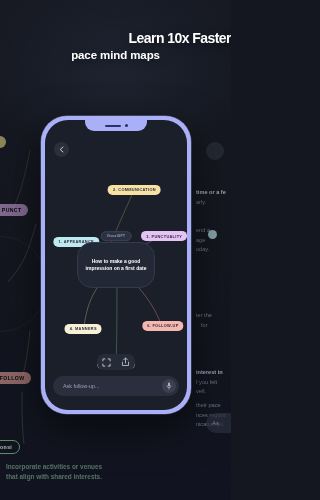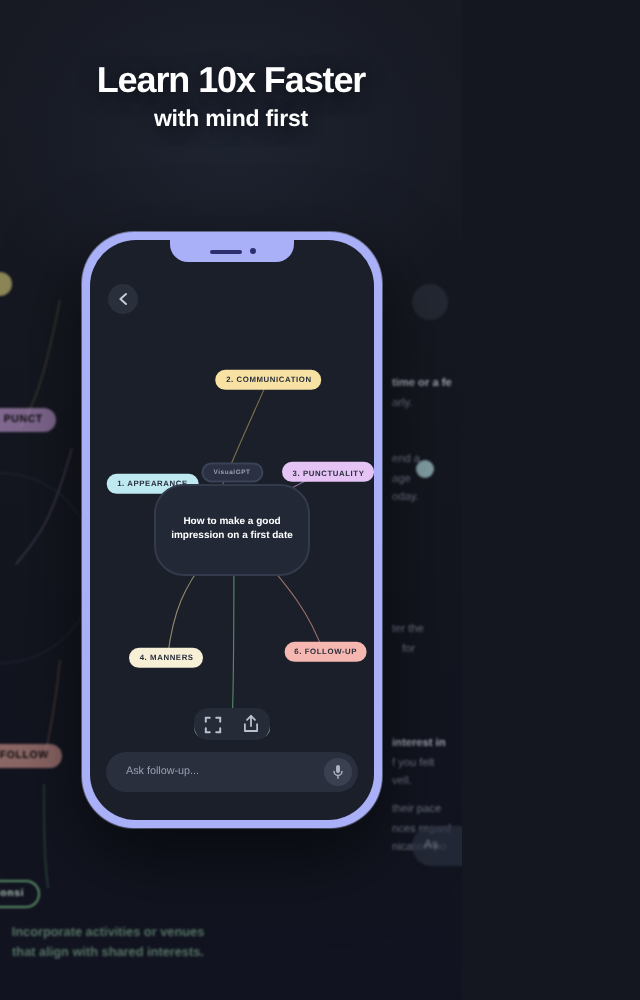--- a/index.html
+++ b/index.html
@@ -105,22 +105,23 @@
   .mic {
     width:14px; height:14px; border-radius:50%; background:#3a4050;
     display:flex; align-items:center; justify-content:center;
   }
 
   
   .headline {
     position:absolute; left:0; right:0; top:30px; text-align:center; z-index:8;
   }
   .headline h1 {
-    color:#fff; font-size:18px; font-weight:800; letter-spacing:-.55px;
+    color:#fff; font-size:14px; font-weight:800; letter-spacing:-.55px;
     text-shadow:0 2px 10px rgba(0,0,0,.55);
+    text-align:right;
   }
   .headline h2 {
     color:#fff; font-size:11.5px; font-weight:600; margin-top:3px;
     letter-spacing:-.1px; text-shadow:0 2px 8px rgba(0,0,0,.5);
   }
 </style>
 </head>
 <body>
 
 <div id="app">
@@ -168,21 +169,21 @@
     </div>
 
     <div style="position:absolute;left:206px;top:413px;width:40px;height:20px;border-radius:10px;background:#2c3140;opacity:.7;color:#9aa2b8;font-size:6px;display:flex;align-items:center;padding-left:6px;">As</div>
 
     <div style="position:absolute;left:206px;top:142px;width:18px;height:18px;border-radius:50%;background:#2d3340;opacity:.6;"></div>
     <div style="position:absolute;left:208px;top:230px;width:9px;height:9px;border-radius:50%;background:#bfe9f0;opacity:.65;"></div>
   </div>
 
   <div class="headline">
     <h1>Learn 10x Faster</h1>
-    <h2>with mind first</h2>
+    <h2>pace mind maps</h2>
   </div>
 
   <div class="phone">
     <div class="screen">
 
       <div class="notch">
         <span class="spk"></span>
         <span class="cam"></span>
       </div>
 

